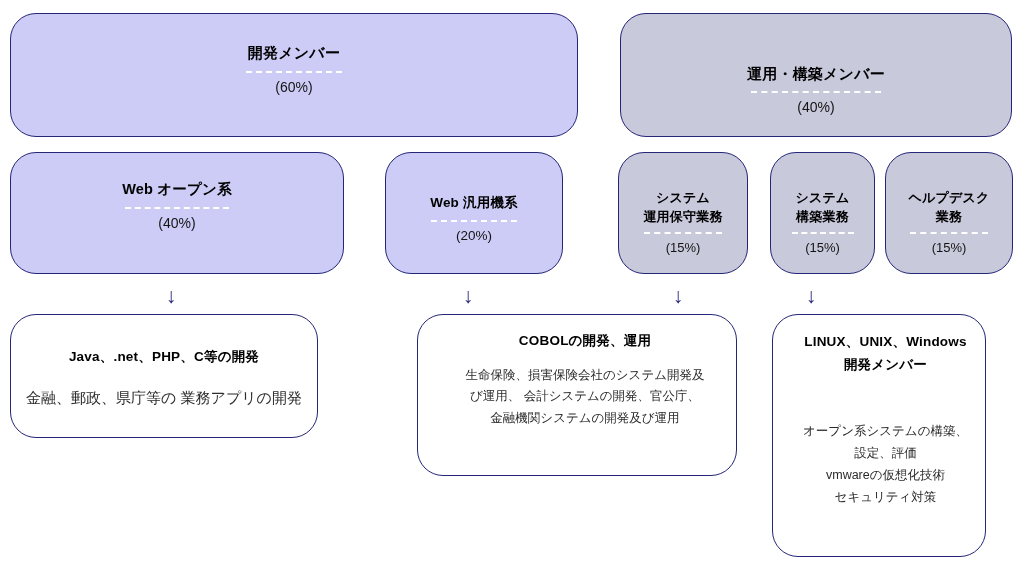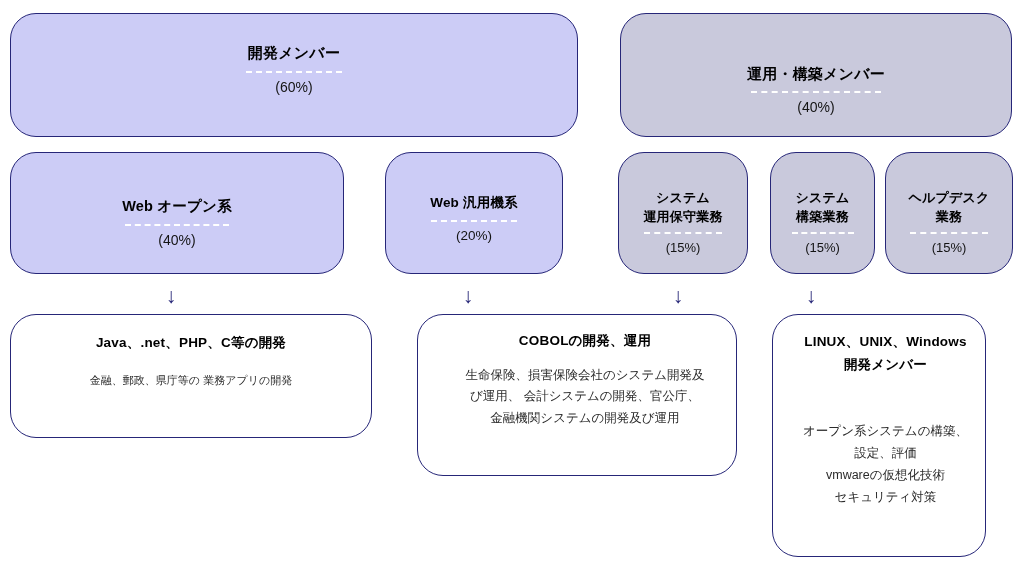--- a/index.html
+++ b/index.html
@@ -73,22 +73,21 @@
     left: 620px; top: 13px;  width: 392px; height: 124px;
     padding-top: 28px;
   }
   #node-ops .title { font-size: 15px; }
   #node-ops .divider { width: 130px; }
   #node-ops .pct { font-size: 14px; }
 
   
   #node-web-open {
     left: 10px;  top: 152px; width: 334px; height: 122px;
-    padding-top: 18px;
-    justify-content: center;
+    padding-top: 26px;
   }
   #node-web-open .title { font-size: 14.5px; }
   #node-web-open .divider { width: 104px; }
   #node-web-open .pct { font-size: 14px; }
 
   #node-web-gp {
     left: 385px; top: 152px; width: 178px; height: 122px;
     padding-top: 40px;
   }
   #node-web-gp .title { font-size: 13.5px; }
@@ -130,25 +129,25 @@
     text-align: center;
     user-select: none;
   }
   #arrow-1 { left: 160px; top: 283px; }
   #arrow-2 { left: 457px; top: 283px; }
   #arrow-3 { left: 667px; top: 283px; }
   #arrow-4 { left: 800px; top: 283px; }
 
   
   #node-detail-java {
-    left: 10px;  top: 314px; width: 362px; height: 124px;
-    padding: 18px 14px 0 14px;
+    left: 10px;  top: 314px; width: 308px; height: 124px;
+    padding: 32px 14px 0 14px;
   }
   #node-detail-java .title { font-size: 13.5px; }
-  #node-detail-java .body { font-size: 11px; margin-top: 18px; }
+  #node-detail-java .body { font-size: 15px; margin-top: 18px; }
 
   #node-detail-cobol {
     left: 417px; top: 314px; width: 320px; height: 162px;
     padding: 16px 2px 0 18px;
   }
   #node-detail-cobol .title { font-size: 13.5px; }
   #node-detail-cobol .body { font-size: 12.5px; margin-top: 14px; }
 
   #node-detail-server {
     left: 772px; top: 314px; width: 214px; height: 243px;

